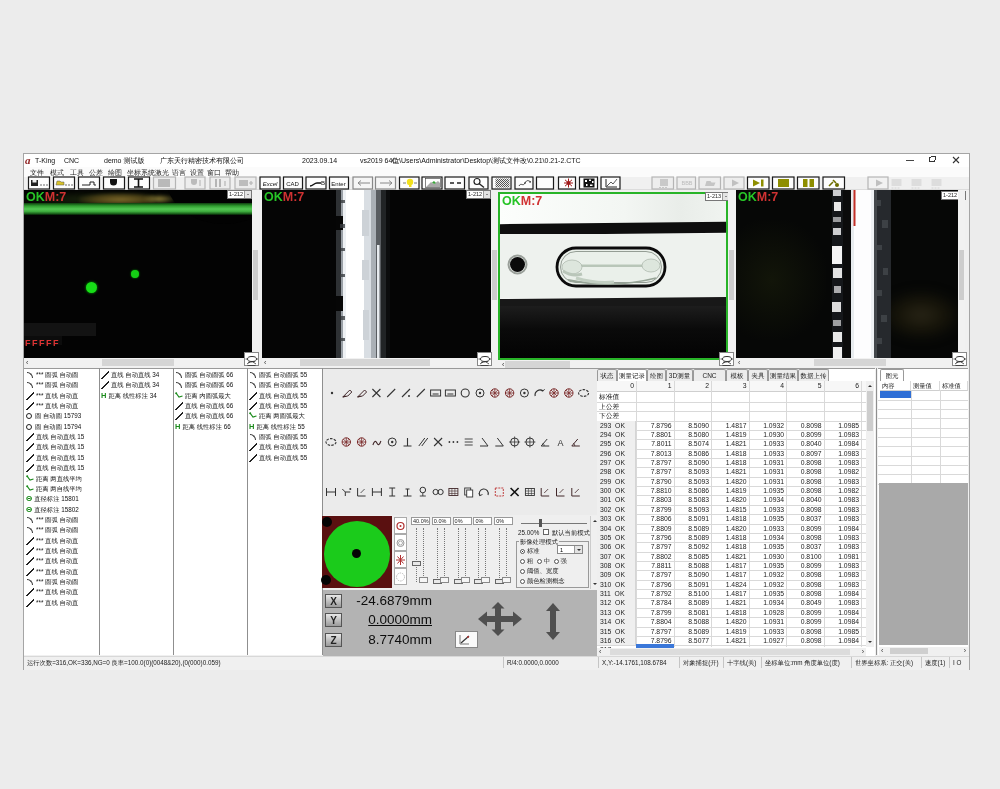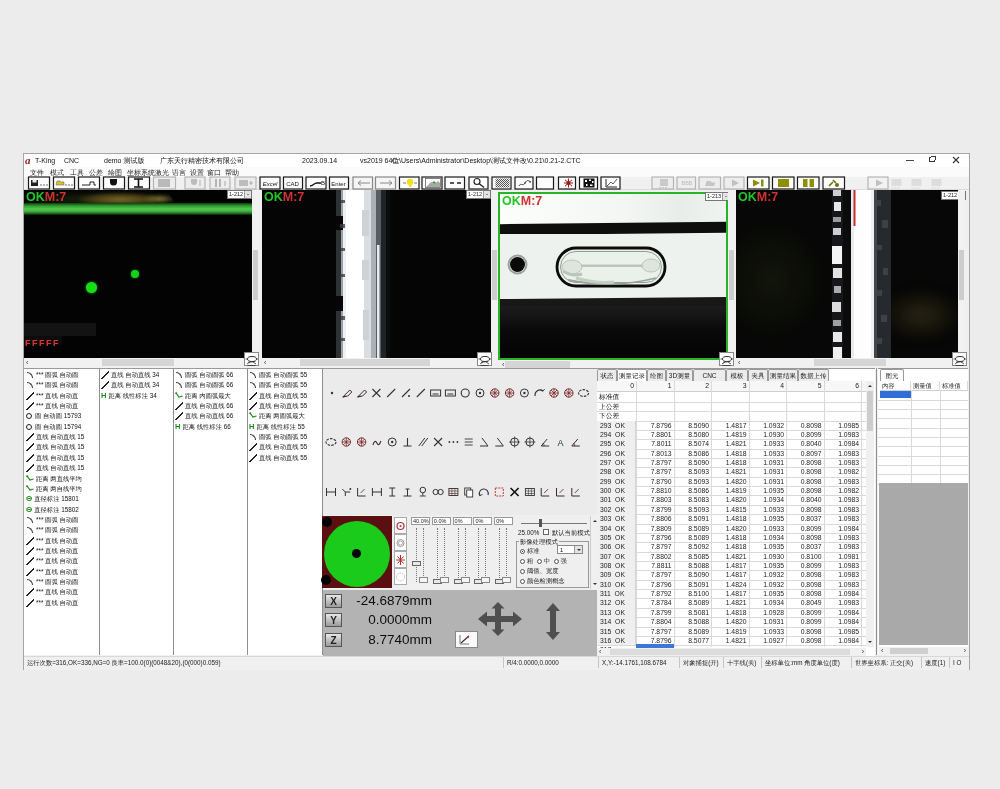--- a/index.html
+++ b/index.html
@@ -534,21 +534,21 @@
 <div class="a" style="left:520px;top:567px;font-size:6.3px;color:#222;"><span class="rad"></span>阈值、宽度</div>
 <div class="a" style="left:520px;top:577px;font-size:6.3px;color:#222;"><span class="rad"></span>颜色检测概念</div>
 <div class="a" style="left:590px;top:516px;width:7px;height:73px;background:#f0f0f0;border-left:1px solid #ccc;">
       <span class="tri-u" style="position:absolute;top:2px;left:1.5px;"></span>
       <span class="tri-d" style="position:absolute;bottom:2px;left:1.5px;"></span>
     </div>
 <div class="a" style="left:323px;top:590px;width:274px;height:65.5px;background:#b3b3b3;"></div>
 <div class="a" style="left:325px;top:594.0px;width:17px;height:14px;background:linear-gradient(180deg,#e8e8e8,#9a9a9a);border:1px solid #555;color:#222;font-size:10px;font-weight:bold;text-align:center;line-height:13px;">X</div>
 <div class="a" style="left:352px;top:594.0px;width:80px;text-align:right;font-size:13.5px;line-height:14px;color:#0d0d0d;">-24.6879mm</div>
 <div class="a" style="left:325px;top:613.3px;width:17px;height:14px;background:linear-gradient(180deg,#e8e8e8,#9a9a9a);border:1px solid #555;color:#222;font-size:10px;font-weight:bold;text-align:center;line-height:13px;">Y</div>
-<div class="a" style="left:352px;top:613.3px;width:80px;text-align:right;font-size:13.5px;line-height:14px;color:#0d0d0d;">0.0000mm</div>
+<div class="a" style="left:352px;top:613.3px;width:80px;text-align:right;font-size:13.5px;line-height:14px;color:#0d0d0d;text-decoration:underline;">0.0000mm</div>
 <div class="a" style="left:325px;top:632.6px;width:17px;height:14px;background:linear-gradient(180deg,#e8e8e8,#9a9a9a);border:1px solid #555;color:#222;font-size:10px;font-weight:bold;text-align:center;line-height:13px;">Z</div>
 <div class="a" style="left:352px;top:632.6px;width:80px;text-align:right;font-size:13.5px;line-height:14px;color:#0d0d0d;">8.7740mm</div>
 <svg class="a" style="left:478px;top:602px;" width="88" height="40" viewBox="0 0 88 40">
 <g fill="#4f4f4f">
         <rect x="9" y="14" width="26" height="6"></rect>
 <path d="M9 9.5 L0 17 9 24.5 z"></path>
         <path d="M35 9.5 L44 17 35 24.5 z"></path>
 <rect x="17" y="5" width="6" height="24"></rect>
         <path d="M13.5 6.5 L20 0 26.5 6.5 z"></path>
         <path d="M13.5 27.5 L20 34 26.5 27.5 z"></path>

